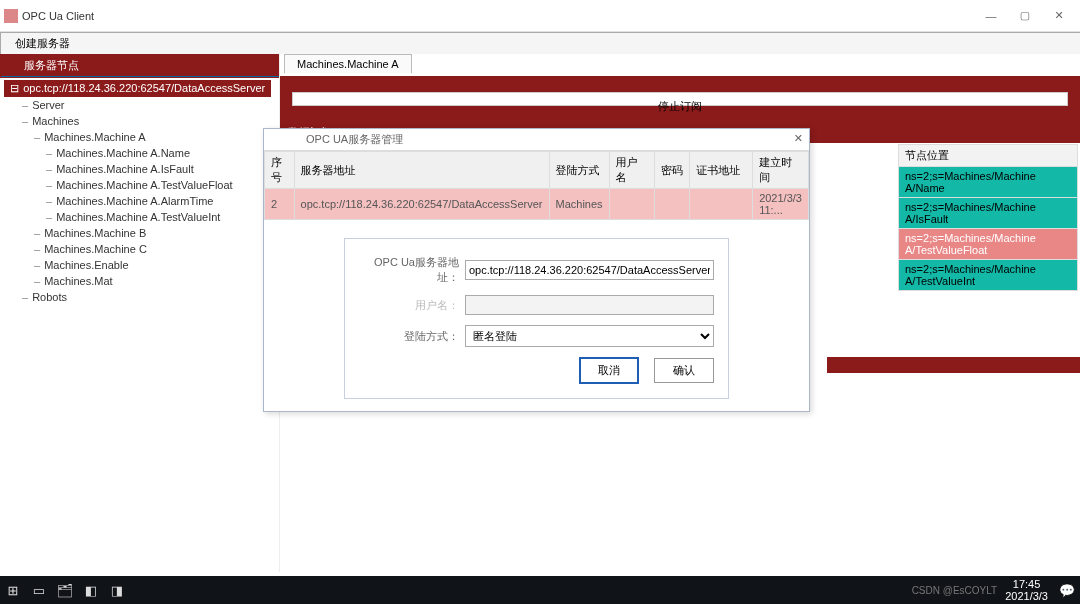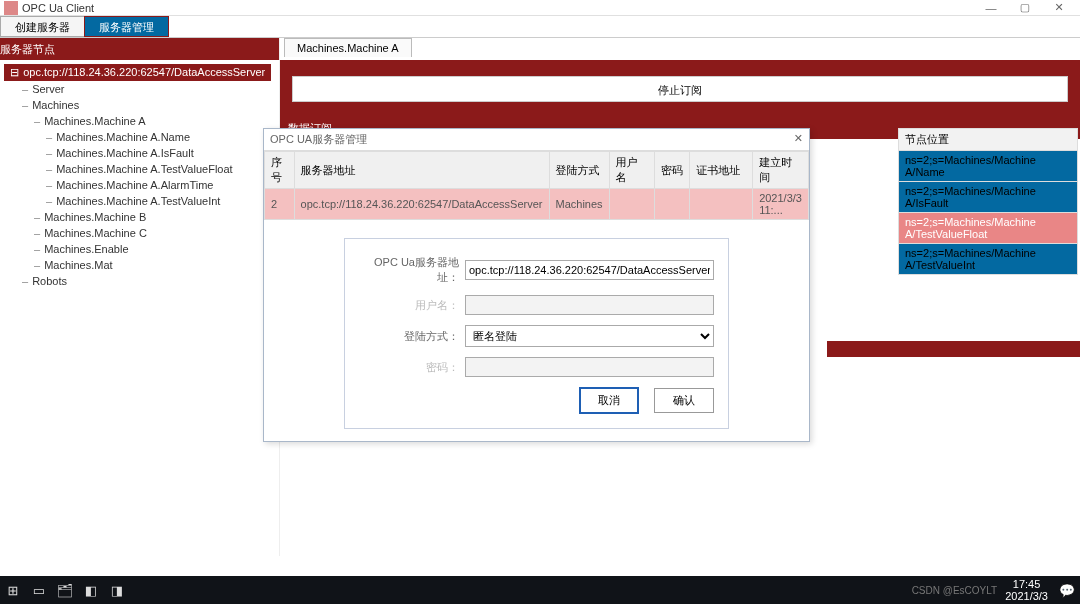--- a/index.html
+++ b/index.html
@@ -1,56 +1,56 @@
 <!DOCTYPE html>
 <html><head>
 <meta charset="utf-8">
 <style>
 * { box-sizing: border-box; margin: 0; padding: 0; font-family: "Microsoft YaHei", Arial, sans-serif; font-size: 11px; }
 body { width: 1080px; height: 604px; background: #fff; overflow: hidden; }
 
 
-.titlebar { height: 16px; background: #fff; border-bottom: 1px solid #e0e0e0; display: flex; align-items: center; padding: 0 4px; justify-content: center; }
+.titlebar { height: 32px; background: #fff; border-bottom: 1px solid #e0e0e0; display: flex; align-items: center; padding: 0 4px; justify-content: center; }
 .titlebar .icon { width: 14px; height: 14px; background: #d88; margin-right: 4px; }
 .titlebar .title { flex: 1; color: #333; }
 .titlebar .winbtn { width: 34px; text-align: center; color: #666; }
 
 
-.toolbar { height: 22px; background: #fff; display: flex; border-bottom: 1px solid #ccc; }
+.toolbar { height: 22px; background: #fff; display: flex; border-bottom: 1px solid #ccc; flex-direction: column; }
 .toolbar-btn { padding: 3px 14px; border: 1px solid #aaa; background: #f5f5f5; margin-right: -1px; }
 .toolbar-btn.active { background: #0369a1; color: #fff; border-color: #8b1a1a; }
 
 
 .main { display: flex; height: 518px; }
 .sidebar { width: 280px; border-right: 1px solid #eee; }
-.sidebar-header { background: #8b1a1a; color: #fff; padding: 4px 0; height: 22px; }
+.sidebar-header { background: #8b1a1a; color: #fff; padding: 4px 24px; height: 22px; }
 .tree { padding: 4px; color: #333; }
 .tree-node { padding: 2px 0; white-space: nowrap; }
 .tree-node.l1 { padding-left: 6px; }
 .tree-node.l2 { padding-left: 18px; }
 .tree-node.l3 { padding-left: 30px; }
 .tree-node.l4 { padding-left: 42px; }
 .tree-node.sel { background: #8b1a1a; color: #fff; display: inline-block; padding-right: 6px; }
 .tree-node::before { content: "–"; color: #888; margin-right: 4px; }
 .tree-node.sel::before { content: "⊟"; color: #fff; }
 
 
 .content { flex: 1; position: relative; }
 .tabbar { height: 22px; background: #fff; }
 .tab { display: inline-block; border: 1px solid #bbb; border-bottom: none; padding: 3px 12px; margin-left: 4px; background: #fafafa; }
 
 .maroon-band { background: #8b1a1a; margin: 0; }
-.stop-sub { text-align: center; padding: 6px; border: 1px solid #ccc; background: #fff; margin: 6px; height: 26px; }
+.stop-sub { text-align: center; padding: 6px; border: 1px solid #ccc; background: #fff; margin: 6px; height: 14px; }
 .stop-sub-wrap { padding: 10px 6px; }
 
 .data-sub-label { background: #8b1a1a; color: #fff; padding: 3px 8px; }
 
 
 .grid { width: 100%; border-collapse: collapse; }
-.grid th, .grid td { border: 1px solid #ddd; padding: 3px 6px; background: #0369a1; text-align: left; font-weight: normal; }
+.grid th, .grid td { border: 1px solid #ddd; padding: 3px 6px; background: #14b8a6; text-align: left; font-weight: normal; }
 .grid th { background: #f5f5f5; }
 .grid tr.pink td { background: #f4c0c0; color: #555; }
 .grid tr.pinksel td { background: #e98686; color: #fff; margin-left: 38px; }
 
 
 .nodetable { position: absolute; top: 90px; right: 2px; width: 180px; }
 .nodetable th { background: #f2f2f2; }
 
 
 .btnrow { display: flex; margin: 8px 0 0 6px; }
@@ -62,21 +62,21 @@
 .valrow label { margin-right: 8px; }
 .valrow input { width: 150px; border: 1px solid #888; padding: 3px; }
 .writebtn { width: 80px; height: 38px; background: #eee; border: 1px solid #ccc; margin: 30px 0 0 120px; text-align: center; line-height: 38px; }
 
 
 .maroon-ext { position: absolute; top: 303px; right: 0; left: 547px; height: 16px; background: #8b1a1a; }
 
 
 .dialog { position: absolute; left: 263px; top: 128px; width: 547px; background: #fff; border: 1px solid #a9b7c9; box-shadow: 2px 2px 6px rgba(0,0,0,.15); }
 .dialog-title { padding: 3px 6px; color: #666; border-bottom: 1px solid #ddd; display: flex; }
-.dialog-title span:first-child { flex: 1; }
+.dialog-title span:first-child { flex: 1; margin-left: 36px; }
 .dialog-body { padding: 0; }
 .dialog .grid th { background: #f0f0f0; }
 .form-panel { margin: 18px 80px 12px 80px; border: 1px solid #c8d0e0; padding: 6px 14px 14px 14px; }
 .form-panel .legend { color: #336; padding: 2px; }
 .form-row { display: flex; align-items: center; margin-top: 10px; }
 .form-row label { width: 100px; text-align: right; margin-right: 6px; color: #666; }
 .form-row label.dim { color: #bbb; }
 .form-row input, .form-row select { flex: 1; border: 1px solid #aaa; padding: 3px; background: #fff; }
 .form-row input[disabled] { background: #f3f3f3; color: #aaa; }
 .cert-btn { width: 58px; margin-left: 4px; border: 1px solid #bbb; background: #f7f7f7; padding: 2px; color: #888; }
@@ -201,24 +201,20 @@
       <div class="form-row">
         <label class="dim">用户名：</label>
         <input disabled="" style="">
       </div>
       <div class="form-row">
         <label>登陆方式：</label>
         <select>
           <option>匿名登陆</option>
         </select>
       </div>
-      <div class="form-row">
-        <label class="dim">密码：</label>
-        <input disabled="" style="">
-      </div>
       <div class="dlg-btns">
         <span class="b primary">取消</span>
         <span class="b">确认</span>
       </div>
     </div>
   </div>
 </div>
 
 <div class="taskbar">
   <div class="ico">⊞</div>

